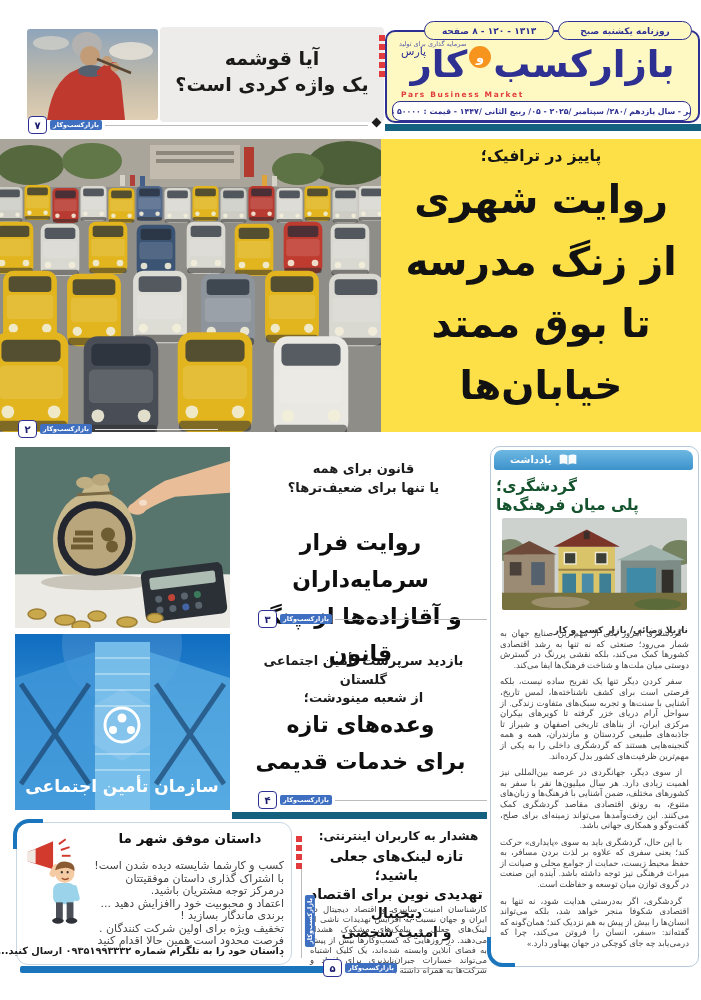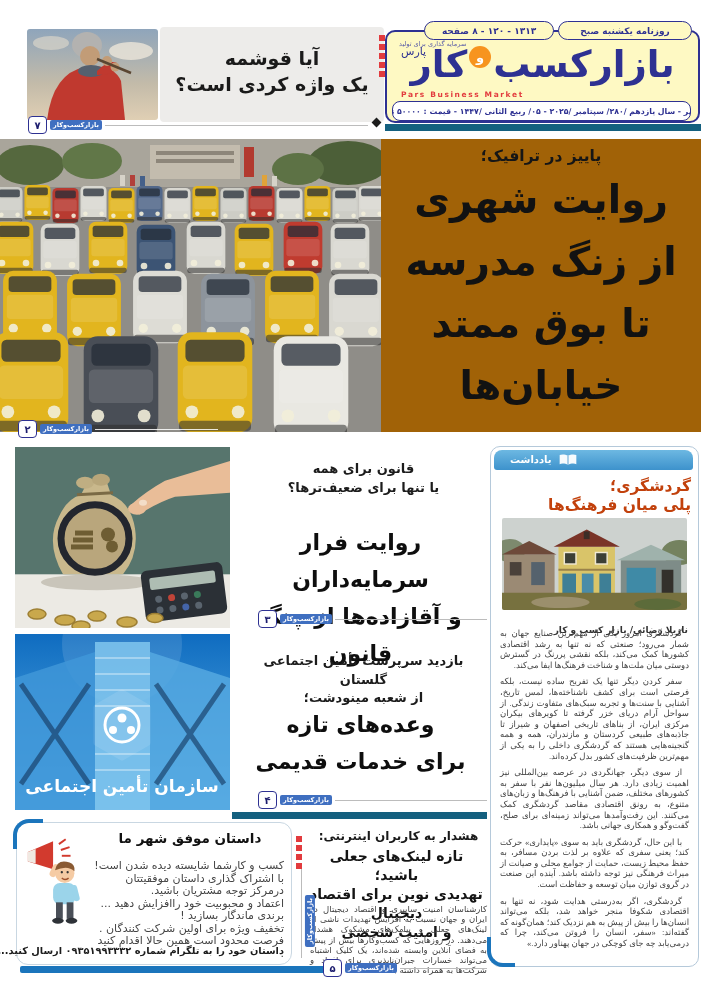--- a/index.html
+++ b/index.html
@@ -45,21 +45,21 @@
   .diamond{position:absolute;width:7px;height:7px;background:#1d1d1d;transform:rotate(45deg);}
 
   
   .gh-grey{position:absolute;left:160px;top:27px;width:224px;height:95px;background:#edecea;border-radius:4px;}
   .gh-title{position:absolute;left:160px;top:45px;width:224px;text-align:center;font-weight:bold;
             color:#1a1a1a;font-size:19px;line-height:26px;}
   .gh-photo{position:absolute;left:27px;top:29px;width:131px;height:91px;border-radius:3px;overflow:hidden;}
 
   
   .lead-photo{position:absolute;left:0;top:139px;width:381px;height:293px;overflow:hidden;}
-  .lead-panel{position:absolute;left:381px;top:139px;width:320px;height:293px;background:#a16207;}
+  .lead-panel{position:absolute;left:381px;top:139px;width:320px;height:293px;background:#fde047;}
   .lead-kicker{position:absolute;left:0;right:0;top:8px;text-align:center;font-size:15.5px;
                font-weight:bold;color:#161616;}
   .lead-title{position:absolute;left:0;right:0;top:30px;text-align:center;font-size:39px;
               font-weight:bold;color:#121212;line-height:62px;}
 
   
   .law-photo{position:absolute;left:15px;top:447px;width:215px;height:181px;overflow:hidden;}
   .law-kicker{position:absolute;left:240px;top:460px;width:247px;text-align:center;font-size:13px;
               font-weight:bold;color:#1c1c1c;line-height:18.5px;}
   .law-title{position:absolute;left:234px;top:524px;width:253px;text-align:center;font-size:22px;
@@ -74,22 +74,22 @@
   
   .note-box{position:absolute;left:490px;top:446px;width:207px;height:519px;border:1.5px solid #b5c9da;
             border-radius:10px;background:#fff;}
   .note-accent{position:absolute;left:487px;top:937px;width:24px;height:26px;
                border-left:4px solid #1b75bc;border-bottom:4px solid #1b75bc;
                border-bottom-left-radius:16px;}
   .note-header{position:absolute;left:494px;top:450px;width:199px;height:20px;
                background:linear-gradient(#6db8e2,#3d92cc);border-radius:8px 8px 3px 3px;}
   .note-header .nh-label{position:absolute;left:16px;top:4px;font-size:10px;font-weight:bold;color:#fff;}
   .note-header .nh-icon{position:absolute;left:64px;top:3px;width:20px;height:14px;}
-  .note-title{position:absolute;left:496px;top:477px;width:195px;text-align:right;font-size:15.5px;
-              font-weight:bold;color:#c2410c;line-height:19px;}
+  .note-title{position:absolute;left:496px;top:477px;width:195px;text-align:left;font-size:15.5px;
+              font-weight:bold;color:#14532d;line-height:19px;}
   .note-img{position:absolute;left:502px;top:518px;width:185px;height:92px;overflow:hidden;border-radius:2px;}
   .note-byline{position:absolute;left:502px;top:614px;width:186px;font-size:9px;font-weight:bold;
                color:#333;text-align:right;margin-top:11px;}
   .note-body{position:absolute;left:500px;top:628px;width:189px;font-size:8.5px;line-height:10.6px;
              text-align:justify;color:#3f3f3f;}
   .note-body p{margin:0 0 6px 0;text-indent:7px;font-family:Liberation Serif, serif;}
 
   
   .ad-box{position:absolute;left:16px;top:822px;width:274px;height:141px;border:1.5px solid #c9d7e2;
           border-radius:12px;background:#fff;}

